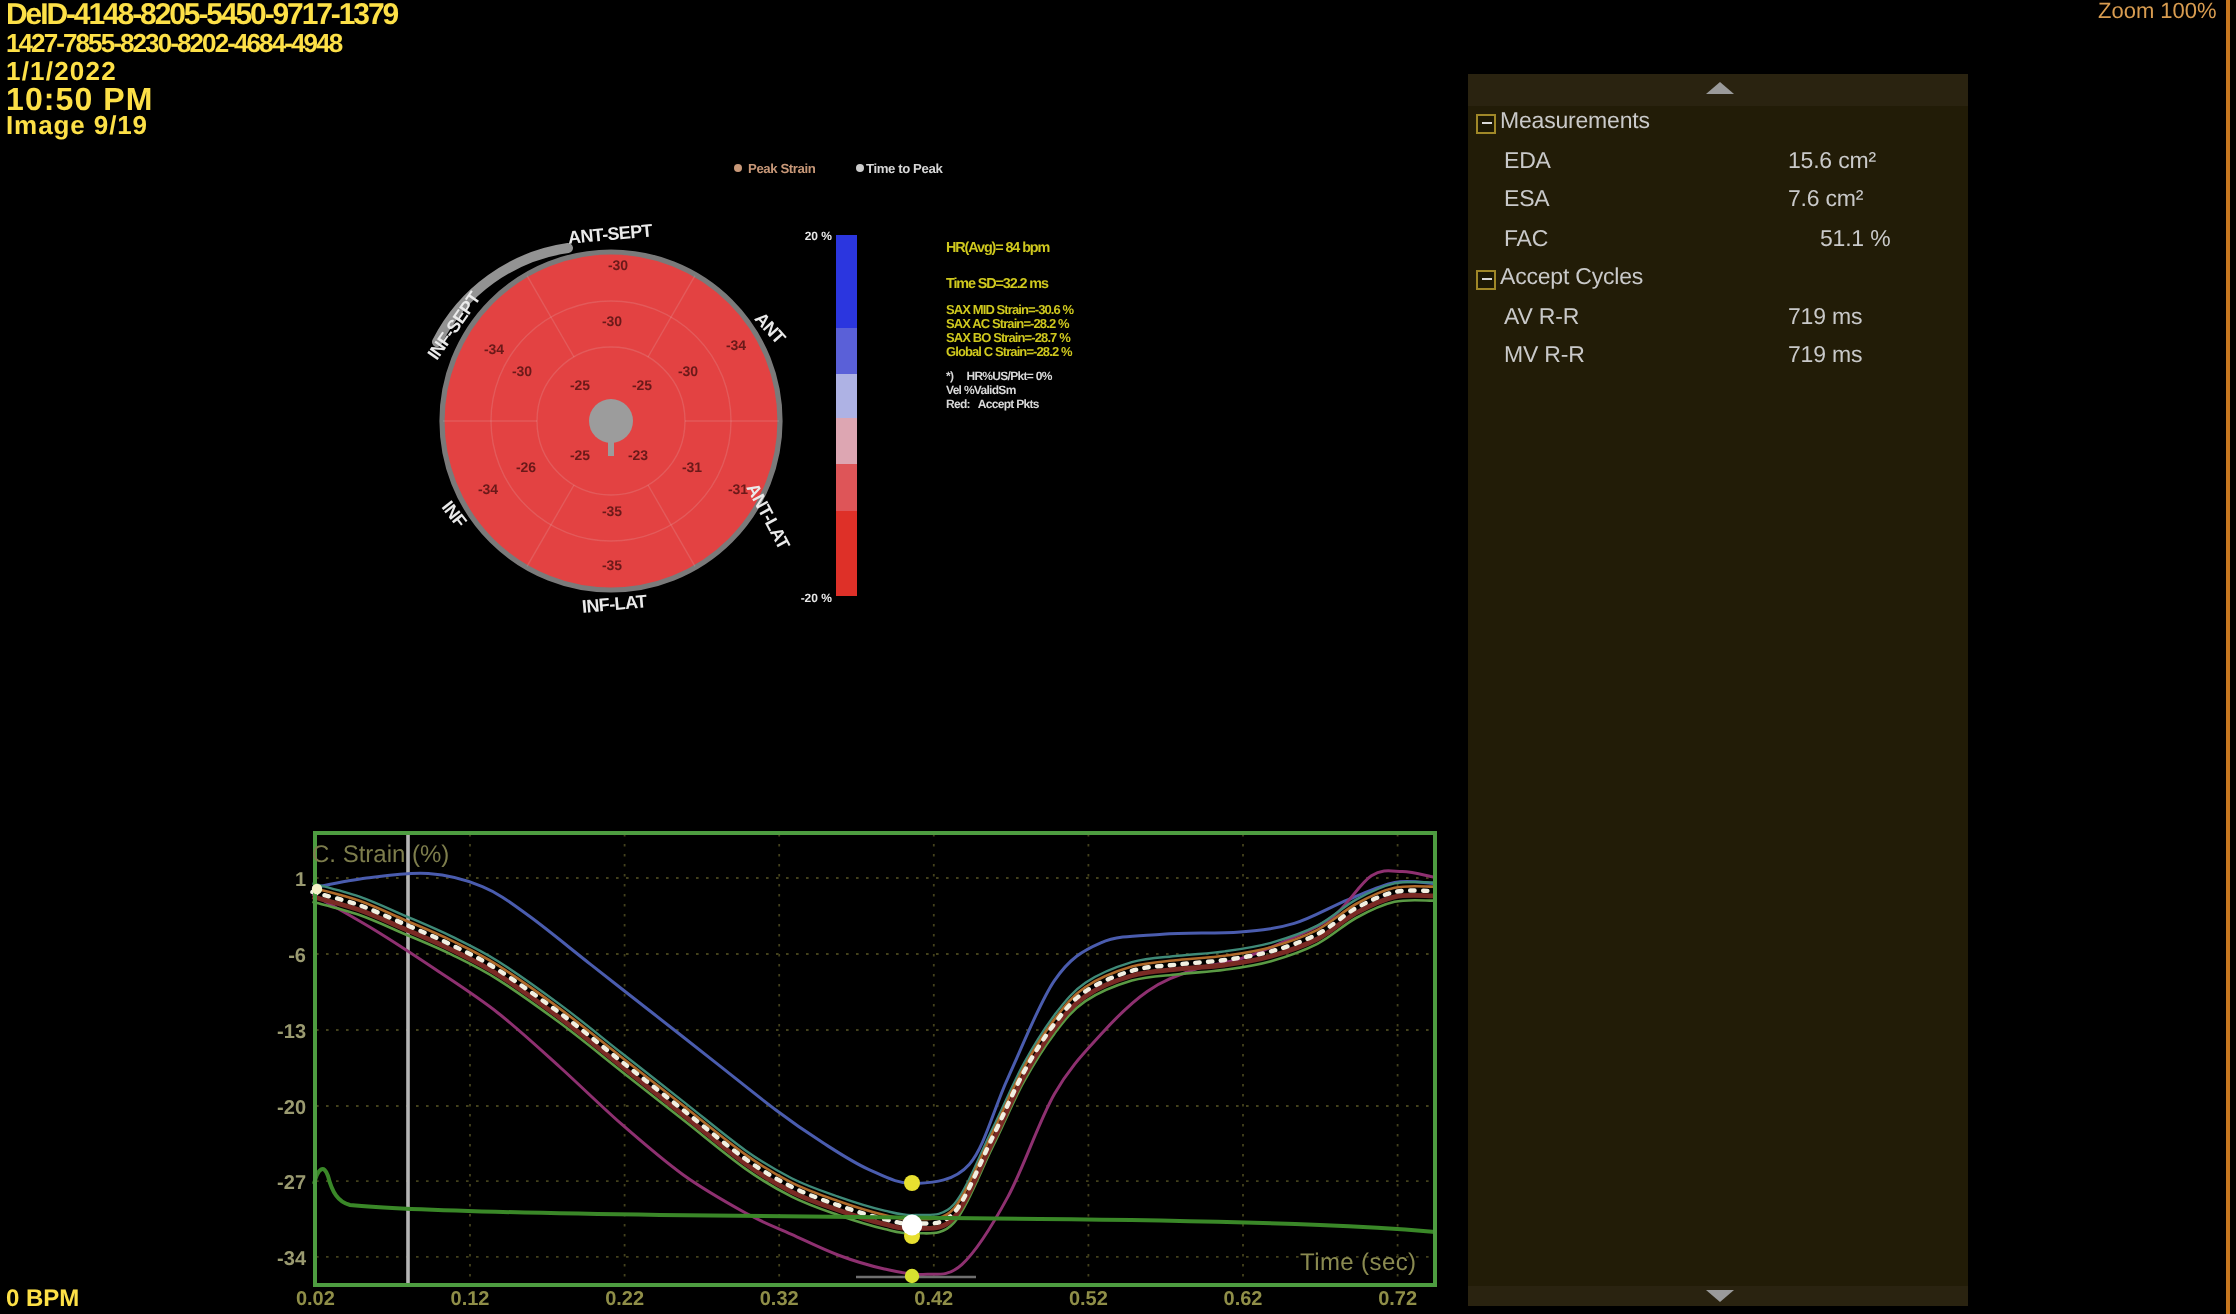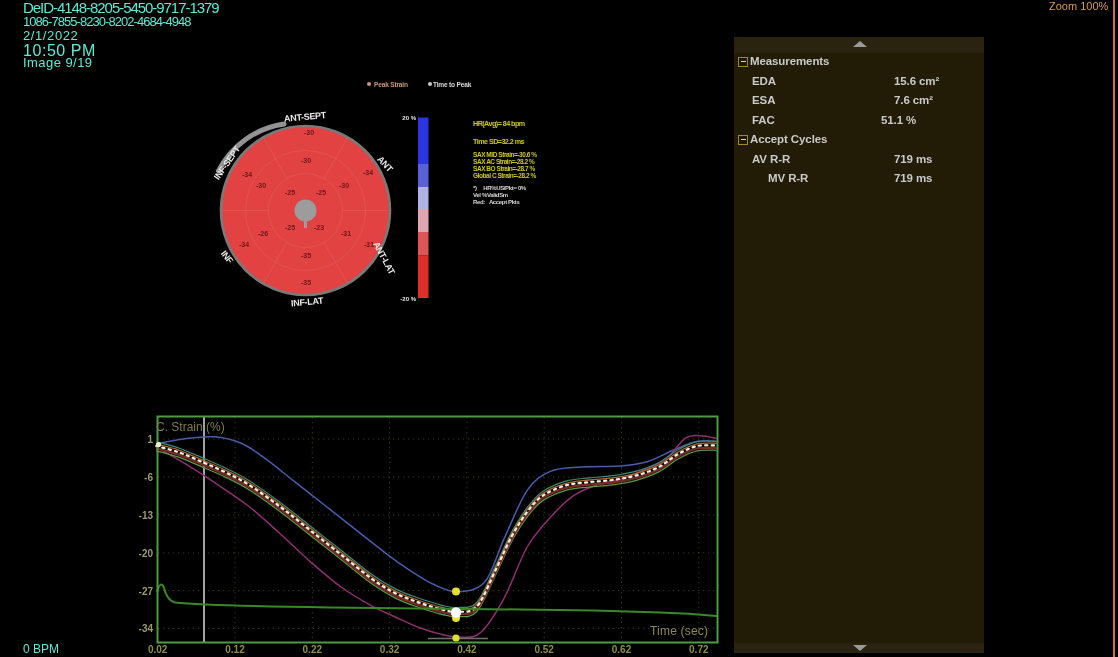--- a/index.html
+++ b/index.html
@@ -1,57 +1,57 @@
 <!DOCTYPE html>
 <html><head>
 <meta charset="utf-8">
 <style>
   html,body{margin:0;padding:0;background:#000;}
   body{width:1118px;height:657px;position:relative;overflow:hidden;
        font-family:"Liberation Sans", sans-serif;}
   .abs{position:absolute;}
-  .or{color:#5eead4;font-weight:normal;margin-left:20px;}
+  .or{color:#fde047;font-weight:bold;}
 </style>
 </head>
 <body>
 
 <div class="abs or" style="left:3px;top:-1px;font-size:15px;letter-spacing:-1.05px;">DeID-4148-8205-5450-9717-1379</div>
-<div class="abs or" style="left:3px;top:14px;font-size:13px;letter-spacing:-0.95px;">1086-7855-8230-8202-4684-4948</div>
-<div class="abs or" style="left:3px;top:28px;font-size:13px;letter-spacing:0.6px;">2/1/2022</div>
+<div class="abs or" style="left:3px;top:14px;font-size:13px;letter-spacing:-0.95px;">1427-7855-8230-8202-4684-4948</div>
+<div class="abs or" style="left:3px;top:28px;font-size:13px;letter-spacing:0.6px;">1/1/2022</div>
 <div class="abs or" style="left:3px;top:41.5px;font-size:16px;letter-spacing:0.55px;">10:50 PM</div>
 <div class="abs or" style="left:3px;top:55px;font-size:13px;letter-spacing:0.45px;">Image 9/19</div>
 
 <div class="abs" style="left:1049px;top:0px;font-size:11px;color:#d89c50;">Zoom 100%</div>
 
 <div class="abs" style="left:1113px;top:0px;width:2px;height:657px;background:#c87820;"></div>
 
 <div class="abs or" style="left:3px;top:642px;font-size:12px;">0 BPM</div>
 
 <div class="abs" style="left:734px;top:37px;width:250px;height:616px;background:#221c07;">
   <div class="abs" style="left:0;top:0;width:250px;height:16px;background:#2a2310;"></div>
   <div class="abs" style="left:0;bottom:0;width:250px;height:10px;background:#2a2310;"></div>
   <div class="abs" style="left:119px;top:4px;width:0;height:0;border-left:7px solid transparent;border-right:7px solid transparent;border-bottom:6px solid #9a9a9a;"></div>
   <div class="abs" style="left:119px;bottom:2px;width:0;height:0;border-left:7px solid transparent;border-right:7px solid transparent;border-top:6px solid #9a9a9a;"></div>
 </div>
-<div id="panelrows" style="position:absolute;left:734px;top:37px;width:250px;height:544px;font-weight:bold;color:#c9c9c9;font-size:11.5px;letter-spacing:-0.1px;">
+<div id="panelrows" style="position:absolute;left:734px;top:37px;width:250px;height:544px;font-weight:normal;color:#c9c9c9;font-size:11.5px;letter-spacing:-0.1px;">
 <div class="abs" style="left:4px;top:20px;width:8px;height:8px;border:1px solid #a08828;background:#1c1804;"></div>
 <div class="abs" style="left:6.5px;top:23.5px;width:5px;height:1.5px;background:#d8d8d8;"></div>
 <div class="abs" style="left:16px;top:18px;">Measurements</div>
 <div class="abs" style="left:18px;top:38px;">EDA</div>
 <div class="abs" style="left:160px;top:38px;">15.6 cm²</div>
 <div class="abs" style="left:18px;top:57px;">ESA</div>
 <div class="abs" style="left:160px;top:57px;">7.6 cm²</div>
 <div class="abs" style="left:18px;top:77px;text-align:center;">FAC</div>
-<div class="abs" style="left:147px;top:77px;">51.1 %</div>
+<div class="abs" style="left:176px;top:77px;">51.1 %</div>
 <div class="abs" style="left:4px;top:98px;width:8px;height:8px;border:1px solid #a08828;background:#1c1804;"></div>
 <div class="abs" style="left:6.5px;top:101.5px;width:5px;height:1.5px;background:#d8d8d8;"></div>
 <div class="abs" style="left:16px;top:96px;">Accept Cycles</div>
 <div class="abs" style="left:18px;top:116px;text-align:center;">AV R-R</div>
 <div class="abs" style="left:160px;top:116px;">719 ms</div>
-<div class="abs" style="left:18px;top:135px;margin-left:16px;">MV R-R</div>
+<div class="abs" style="left:18px;top:135px;">MV R-R</div>
 <div class="abs" style="left:160px;top:135px;">719 ms</div>
 </div>
 
 <svg class="abs" style="left:0;top:0;" width="1118" height="657" viewBox="0 0 1118 657">
 
   <circle cx="369" cy="84" r="2" fill="#c89878"></circle>
   <text x="374" y="86.5" font-size="6.6" fill="#c89878" font-weight="bold" letter-spacing="-0.2">Peak Strain</text>
   <circle cx="430" cy="84" r="2" fill="#cccccc"></circle>
   <text x="433" y="86.5" font-size="6.6" fill="#d8d8d8" font-weight="bold" letter-spacing="-0.2">Time to Peak</text>
 

